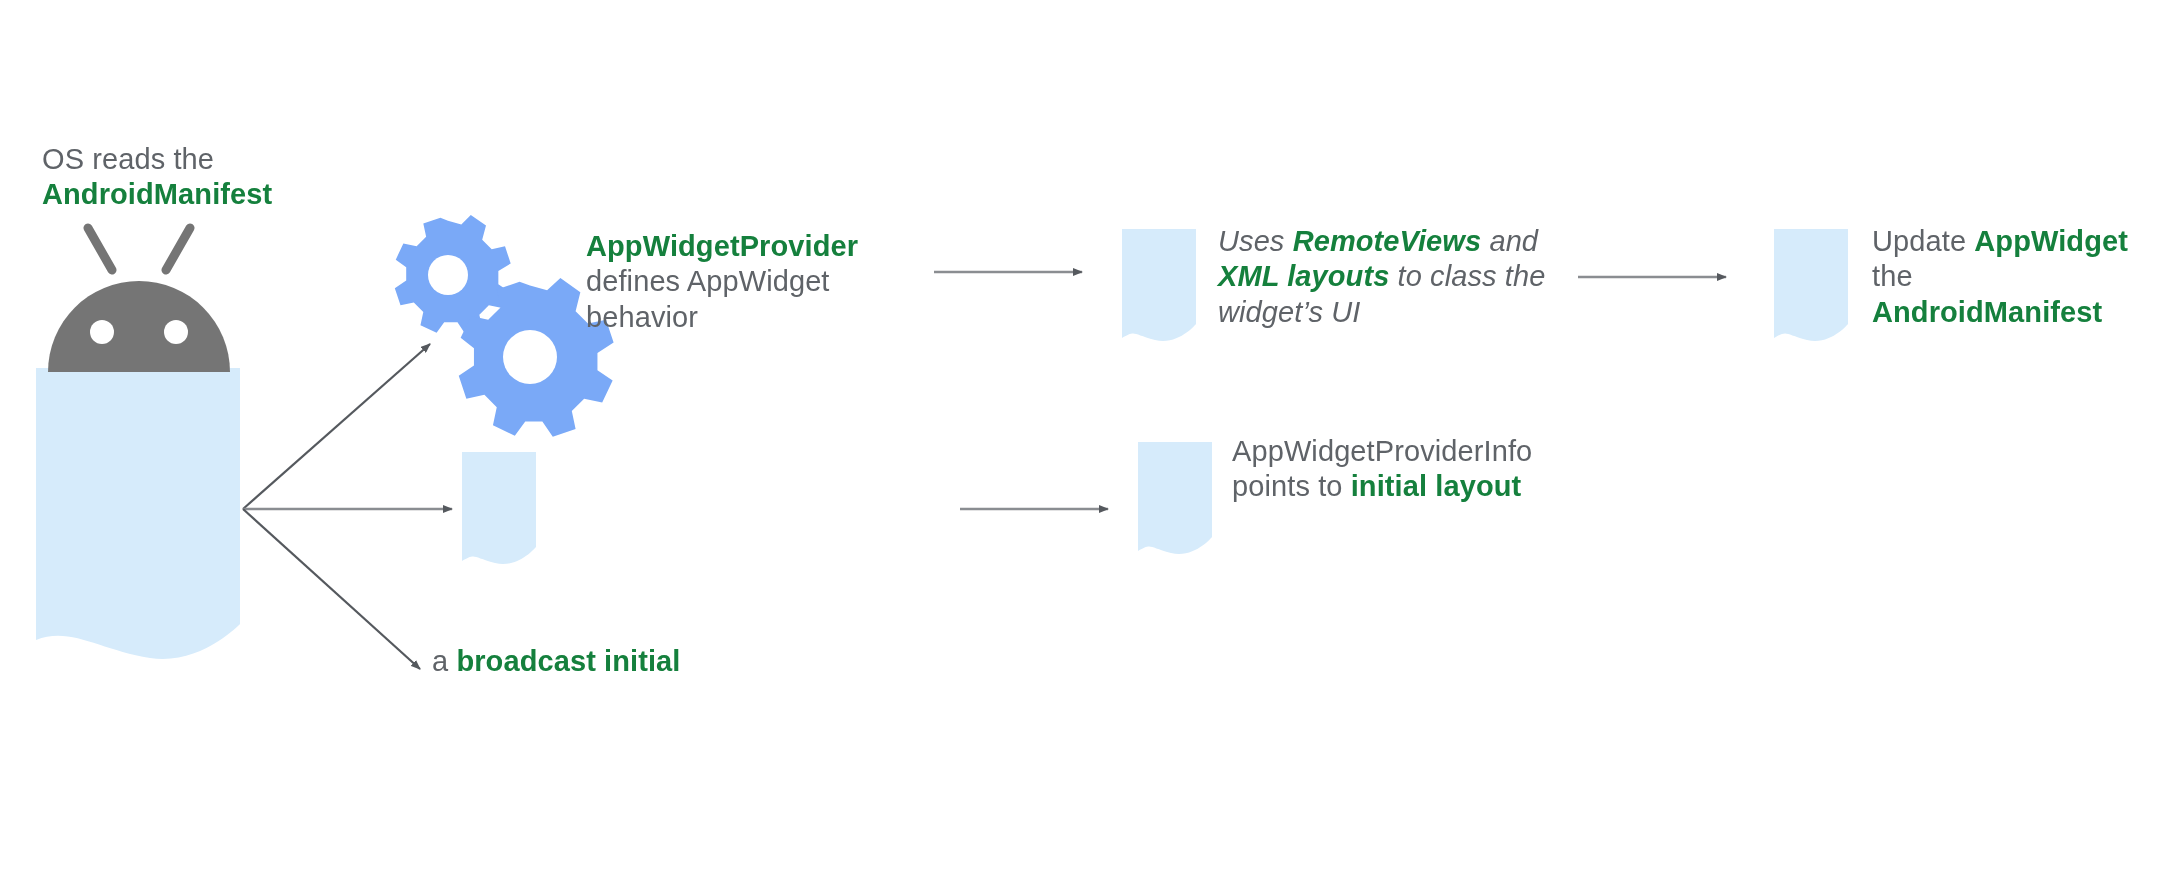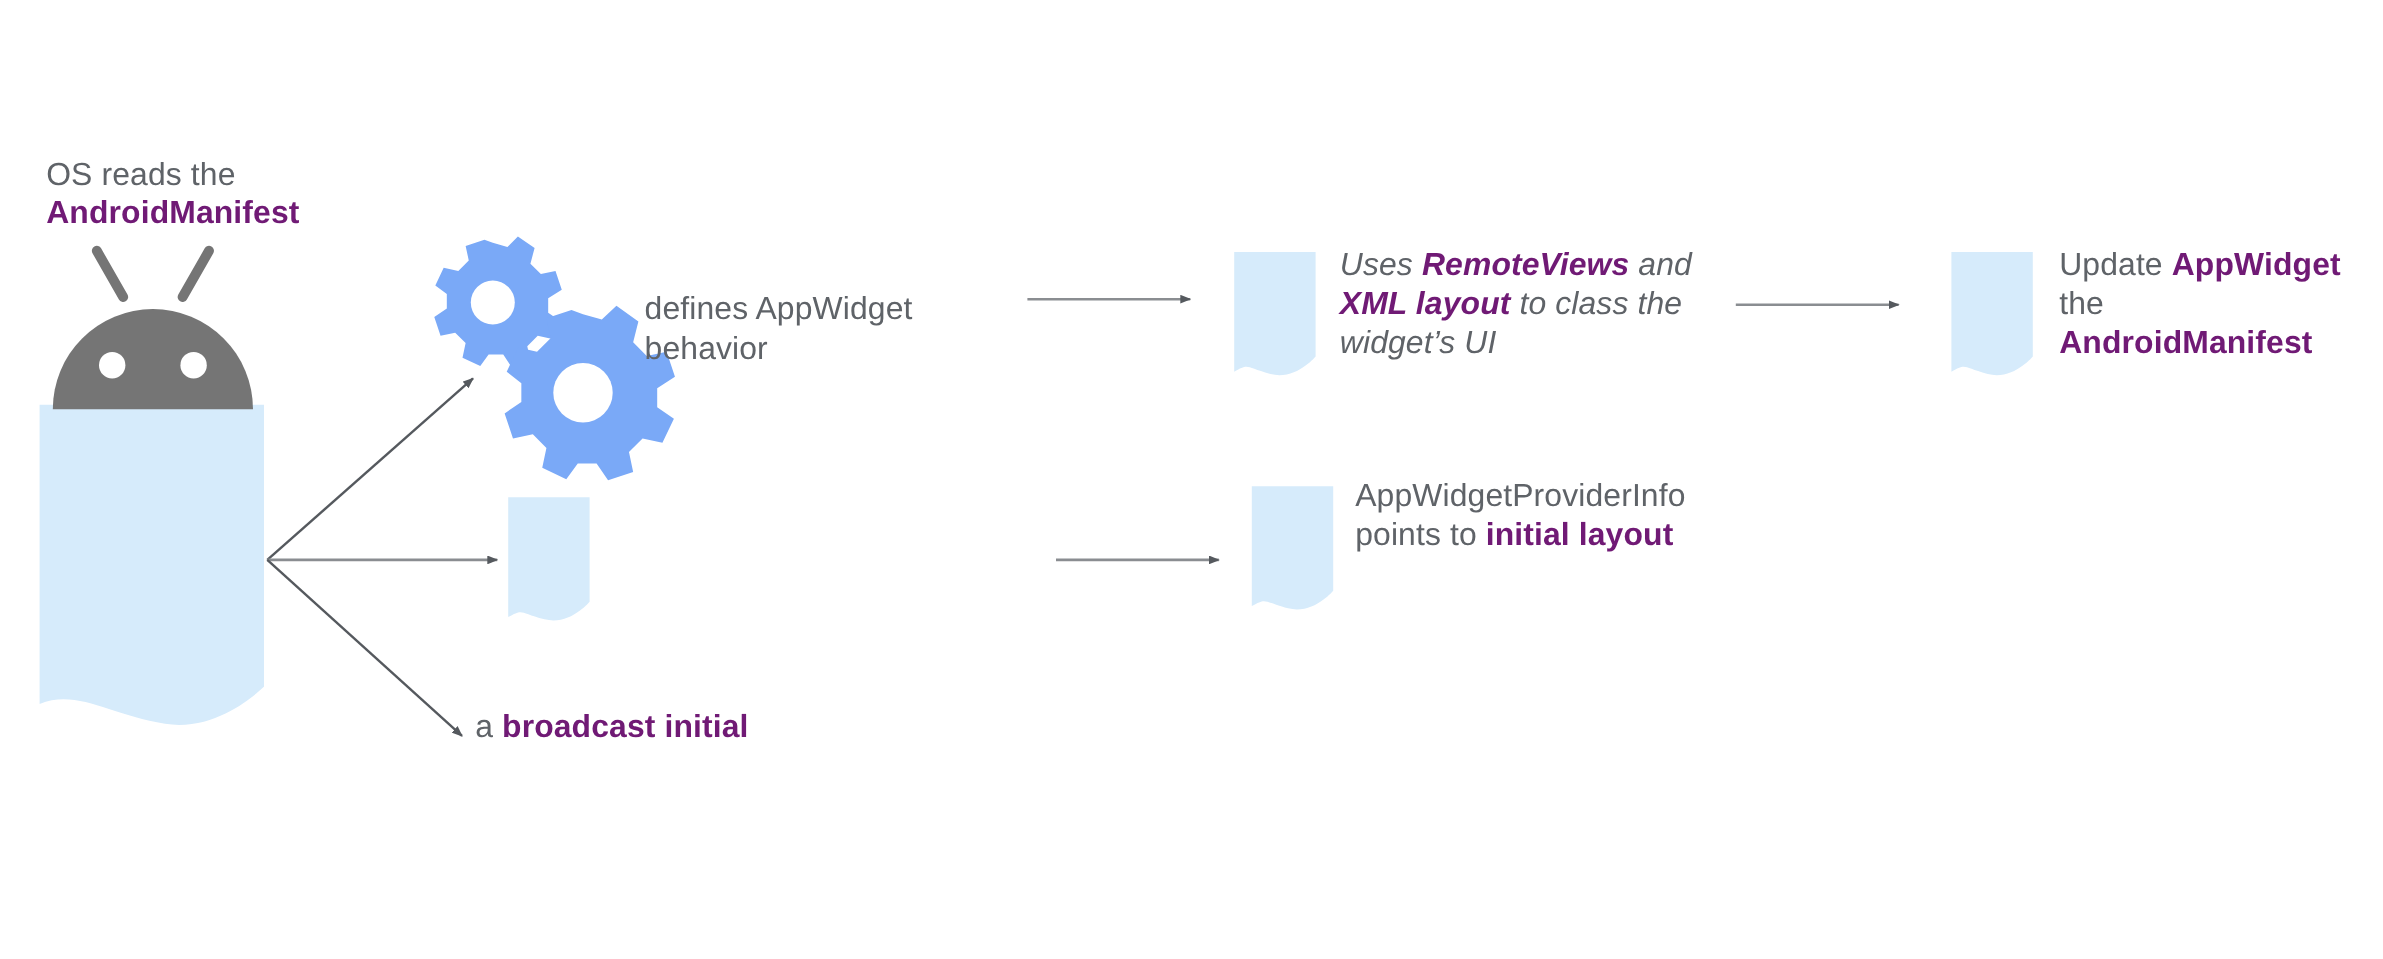--- a/index.html
+++ b/index.html
@@ -23,21 +23,21 @@
   .txt {
     position: absolute;
     color: #5f6368;
     font-size: 29px;
     line-height: 1.22;
     font-weight: 400;
     letter-spacing: 0.1px;
     white-space: pre-wrap;
   }
   .txt .hl {
-    color: #701a75;
+    color: #15803d;
     font-weight: 700;
   }
 
   
   #art {
     position: absolute;
     left: 0; top: 0;
     width: 2166px;
     height: 872px;
   }
@@ -149,23 +149,23 @@
 
     <g>
       <path d="M1138,418 L1212,418 L1212,513
                C1212,513 1194,535 1171,529
                C1148,523 1152,519 1138,527 Z" fill="#d6ebfb"></path>
     </g>
   </svg>
 
   <div class="txt" id="caption-manifest"><span>OS reads the</span><br><span class="hl">AndroidManifest</span></div>
 
-  <div class="txt" id="label-provider"><br><span>defines AppWidget behavior</span></div>
+  <div class="txt" id="label-provider"><span class="hl">AppWidgetProvider</span><br><span>defines AppWidget behavior</span></div>
 
-  <div class="txt" id="label-remoteviews"><span>Uses </span><span class="hl">RemoteViews</span><span> and</span><br><span class="hl">XML layout</span><span> to class the</span><br><span>widget’s UI</span></div>
+  <div class="txt" id="label-remoteviews"><span>Uses </span><span class="hl">RemoteViews</span><span> and</span><br><span class="hl">XML layouts</span><span> to class the</span><br><span>widget’s UI</span></div>
 
   <div class="txt" id="label-update"><span>Update </span><span class="hl">AppWidget</span><span> via</span><br><span>the</span><br><span class="hl">AndroidManifest</span></div>
 
 
   <div class="txt" id="label-initiallayout"><span>AppWidgetProviderInfo</span><br><span>points to </span><span class="hl">initial layout</span></div>
 
   <div class="txt" id="label-broadcast"><br><span>a </span><span class="hl">broadcast initial</span></div>
 
 </div>
 

